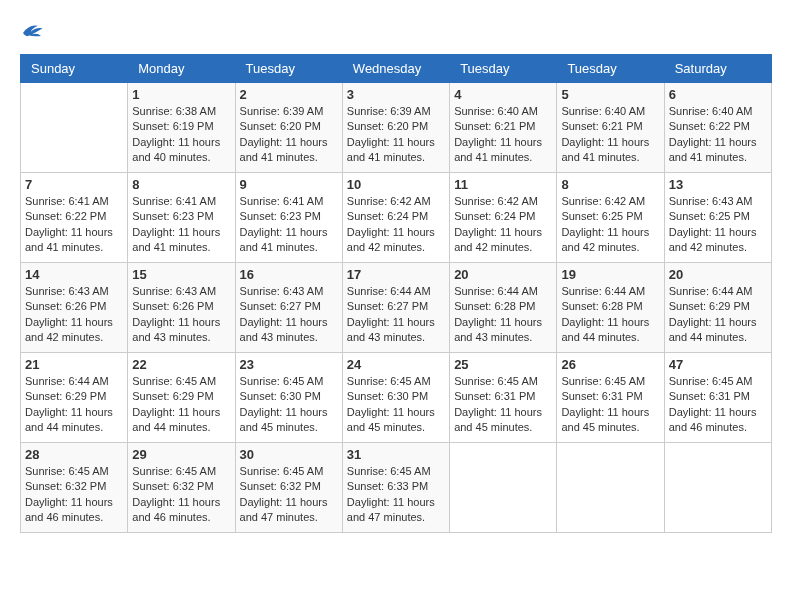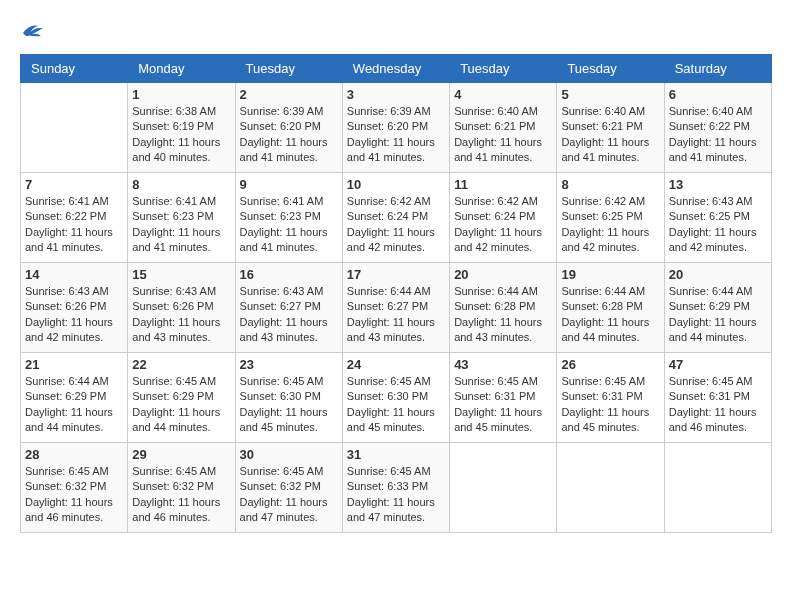--- a/index.html
+++ b/index.html
@@ -205,21 +205,21 @@
         </td>
         <td>
           <span class="day-number">23</span>
           <div class="day-info">Sunrise: 6:45 AM<br>Sunset: 6:30 PM<br>Daylight: 11 hours and 45 minutes.</div>
         </td>
         <td>
           <span class="day-number">24</span>
           <div class="day-info">Sunrise: 6:45 AM<br>Sunset: 6:30 PM<br>Daylight: 11 hours and 45 minutes.</div>
         </td>
         <td>
-          <span class="day-number">43</span>
+          <span class="day-number">25</span>
           <div class="day-info">Sunrise: 6:45 AM<br>Sunset: 6:31 PM<br>Daylight: 11 hours and 45 minutes.</div>
         </td>
         <td>
           <span class="day-number">26</span>
           <div class="day-info">Sunrise: 6:45 AM<br>Sunset: 6:31 PM<br>Daylight: 11 hours and 45 minutes.</div>
         </td>
         <td>
           <span class="day-number">47</span>
           <div class="day-info">Sunrise: 6:45 AM<br>Sunset: 6:31 PM<br>Daylight: 11 hours and 46 minutes.</div>
         </td>

